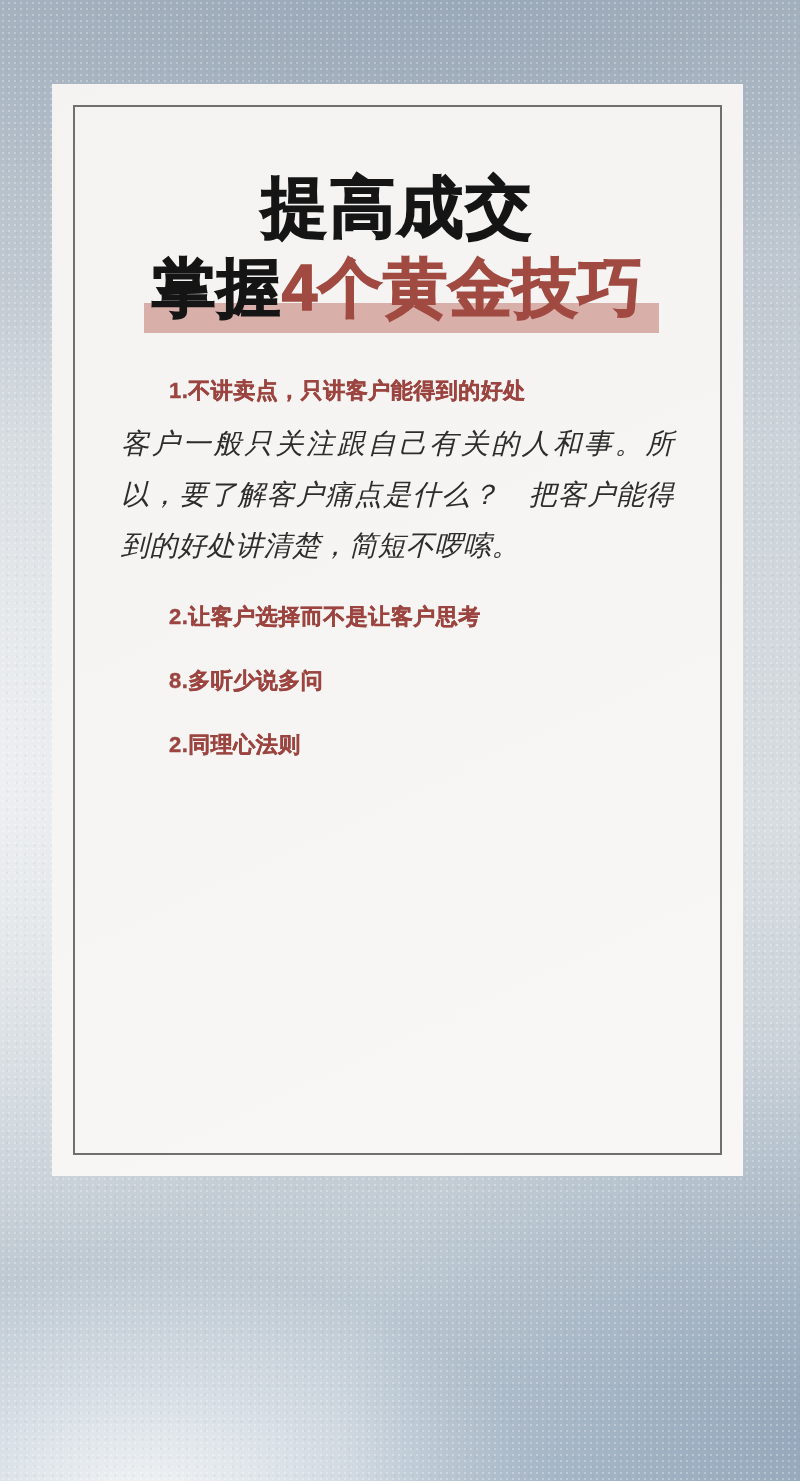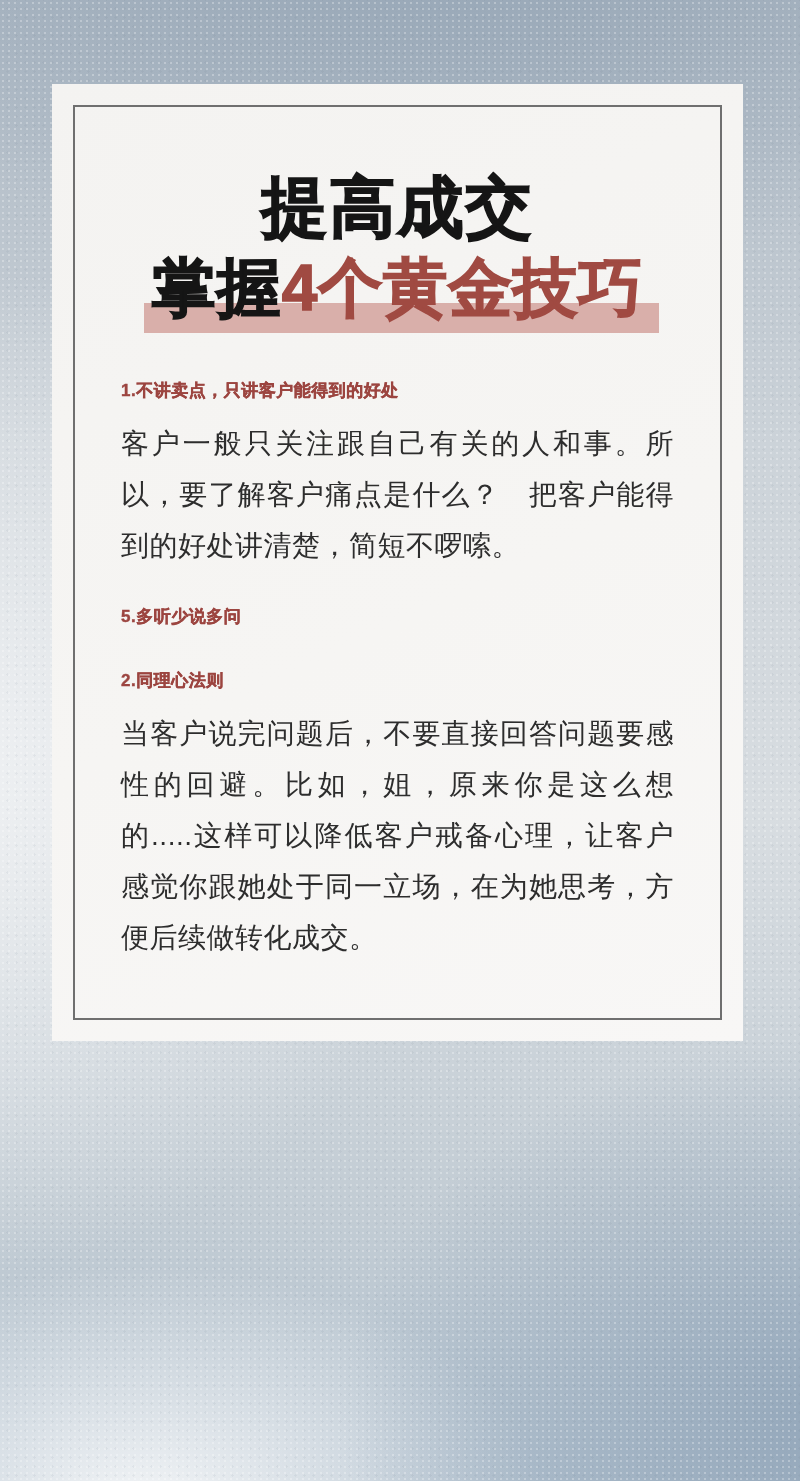--- a/index.html
+++ b/index.html
@@ -21,21 +21,21 @@
     position: absolute; inset: 0; pointer-events: none;
     background-image:
       radial-gradient(rgba(255,255,255,.5) 1px, transparent 1.4px),
       radial-gradient(rgba(96,112,128,.14) 1px, transparent 1.4px);
     background-size: 6px 6px, 9px 9px;
     background-position: 0 0, 3px 4px;
     opacity: .55;
   }
   .card {
     position: absolute; left: 52px; top: 84px;
-    width: 691px; height: 957px;
+    width: 691px; height: 1092px;
     background: linear-gradient(155deg, #f4f3f1 0%, #f6f5f3 55%, #f8f7f6 100%);
   }
   .frame {
     position: absolute; inset: 21px;
     border: 2px solid #6f6f6f;
   }
   .content {
     position: absolute; inset: 23px;
     padding: 60px 46px 0 46px;
     box-sizing: border-box;
@@ -56,30 +56,32 @@
   }
   .title-line2 .bar {
     position: absolute; left: -8px; right: -16px; bottom: -6px;
     height: 30px; background: #d9afaa; z-index: 0;
   }
   .t-black { position: relative; z-index: 1; color: #151515; }
   .t-red   { position: relative; z-index: 1; color: #a04a42; }
   .section + .section { margin-top: 28px; }
   .section-heading {
     color: #9c4540; font-weight: bold;
-    font-size: 17px; line-height: 36px;
+    font-size: 22px; line-height: 36px;
     letter-spacing: .5px;
     margin-bottom: 9px;
+    margin-left: 48px;
     -webkit-text-stroke: .4px #9c4540;
   }
   .section-body {
     color: #2d2d2d;
     font-size: 28px; line-height: 51px;
     text-align: justify;
     letter-spacing: .5px;
+    font-style: italic;
   }
 </style>
 </head>
 <body>
 
 <div class="grain"></div>
 
 <div class="card">
   <div class="frame"></div>
   <div class="content">
@@ -90,25 +92,25 @@
         <span class="bar"></span><span class="t-black">掌握</span><span class="t-red">4个黄金技巧</span>
       </div>
     </div>
 
     <div class="section">
       <div class="section-heading">1.不讲卖点，只讲客户能得到的好处</div>
       <div class="section-body">客户一般只关注跟自己有关的人和事。所以，要了解客户痛点是什么？　把客户能得到的好处讲清楚，简短不啰嗦。</div>
     </div>
 
     <div class="section">
+      <div class="section-heading">2.让客户选择而不是让客户思考</div>
     </div>
 
     <div class="section">
-      <div class="section-heading">5.多听少说多问</div>
+      <div class="section-heading">8.多听少说多问</div>
     </div>
 
     <div class="section">
       <div class="section-heading">2.同理心法则</div>
-      <div class="section-body">当客户说完问题后，不要直接回答问题要感性的回避。比如，姐，原来你是这么想的.....这样可以降低客户戒备心理，让客户感觉你跟她处于同一立场，在为她思考，方便后续做转化成交。</div>
     </div>
 
   </div>
 </div>
 
 </body></html>

